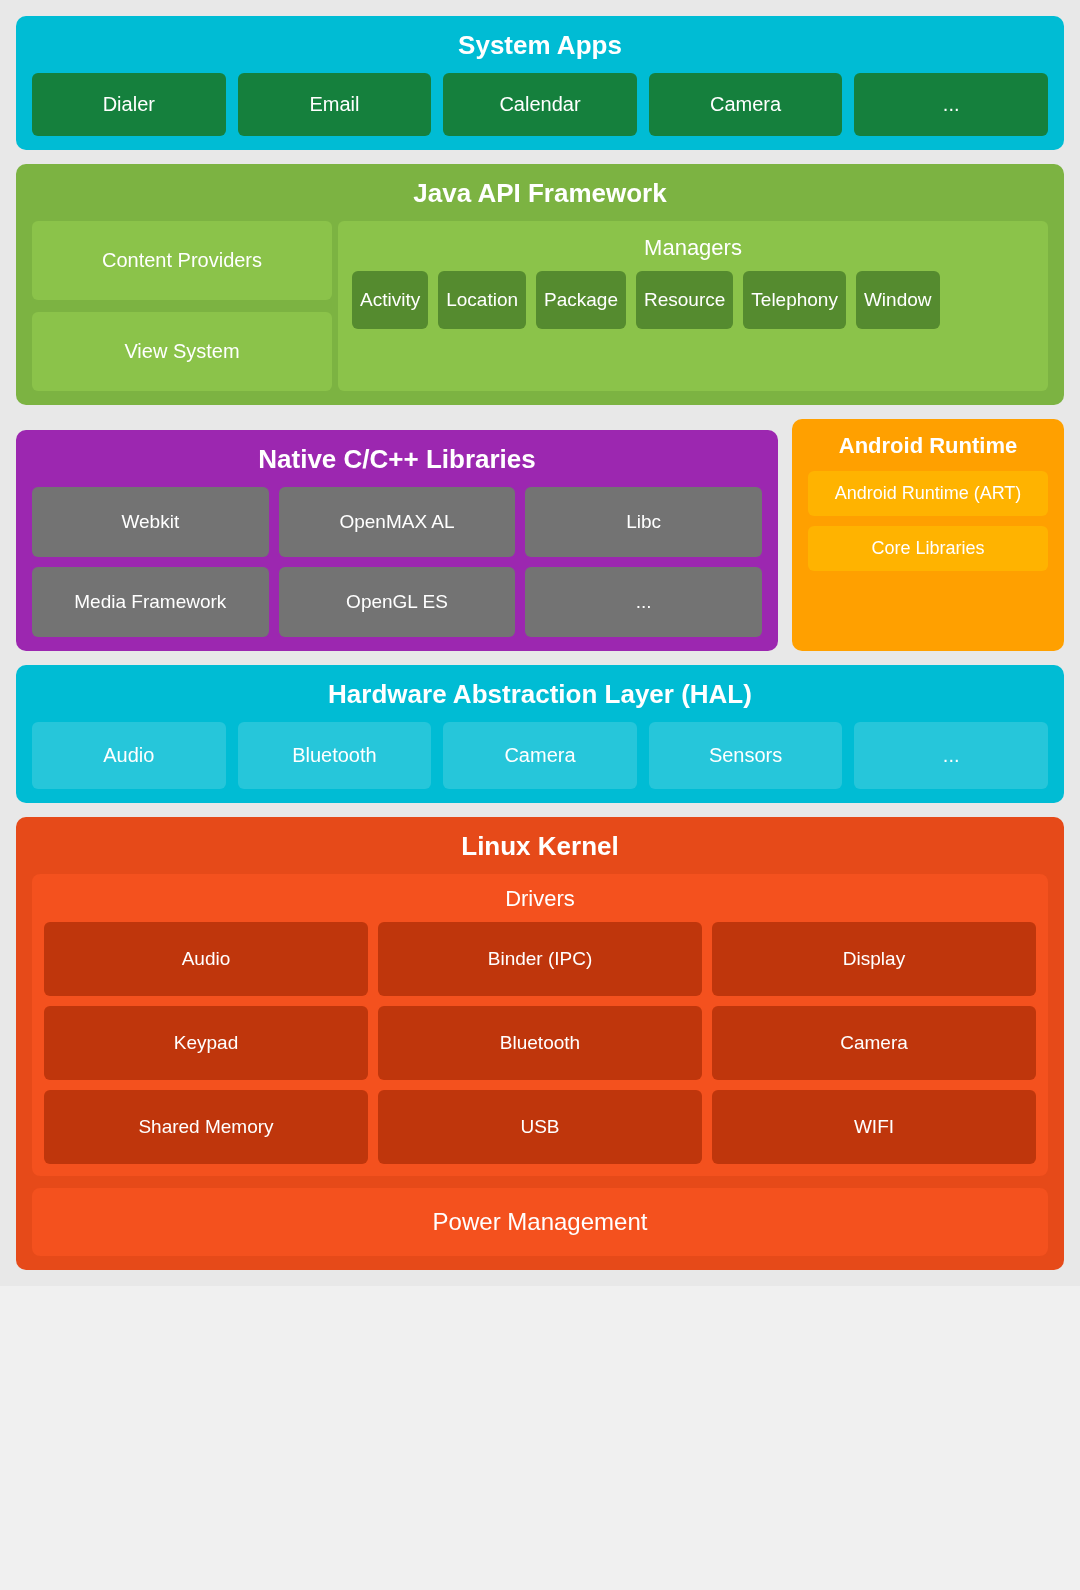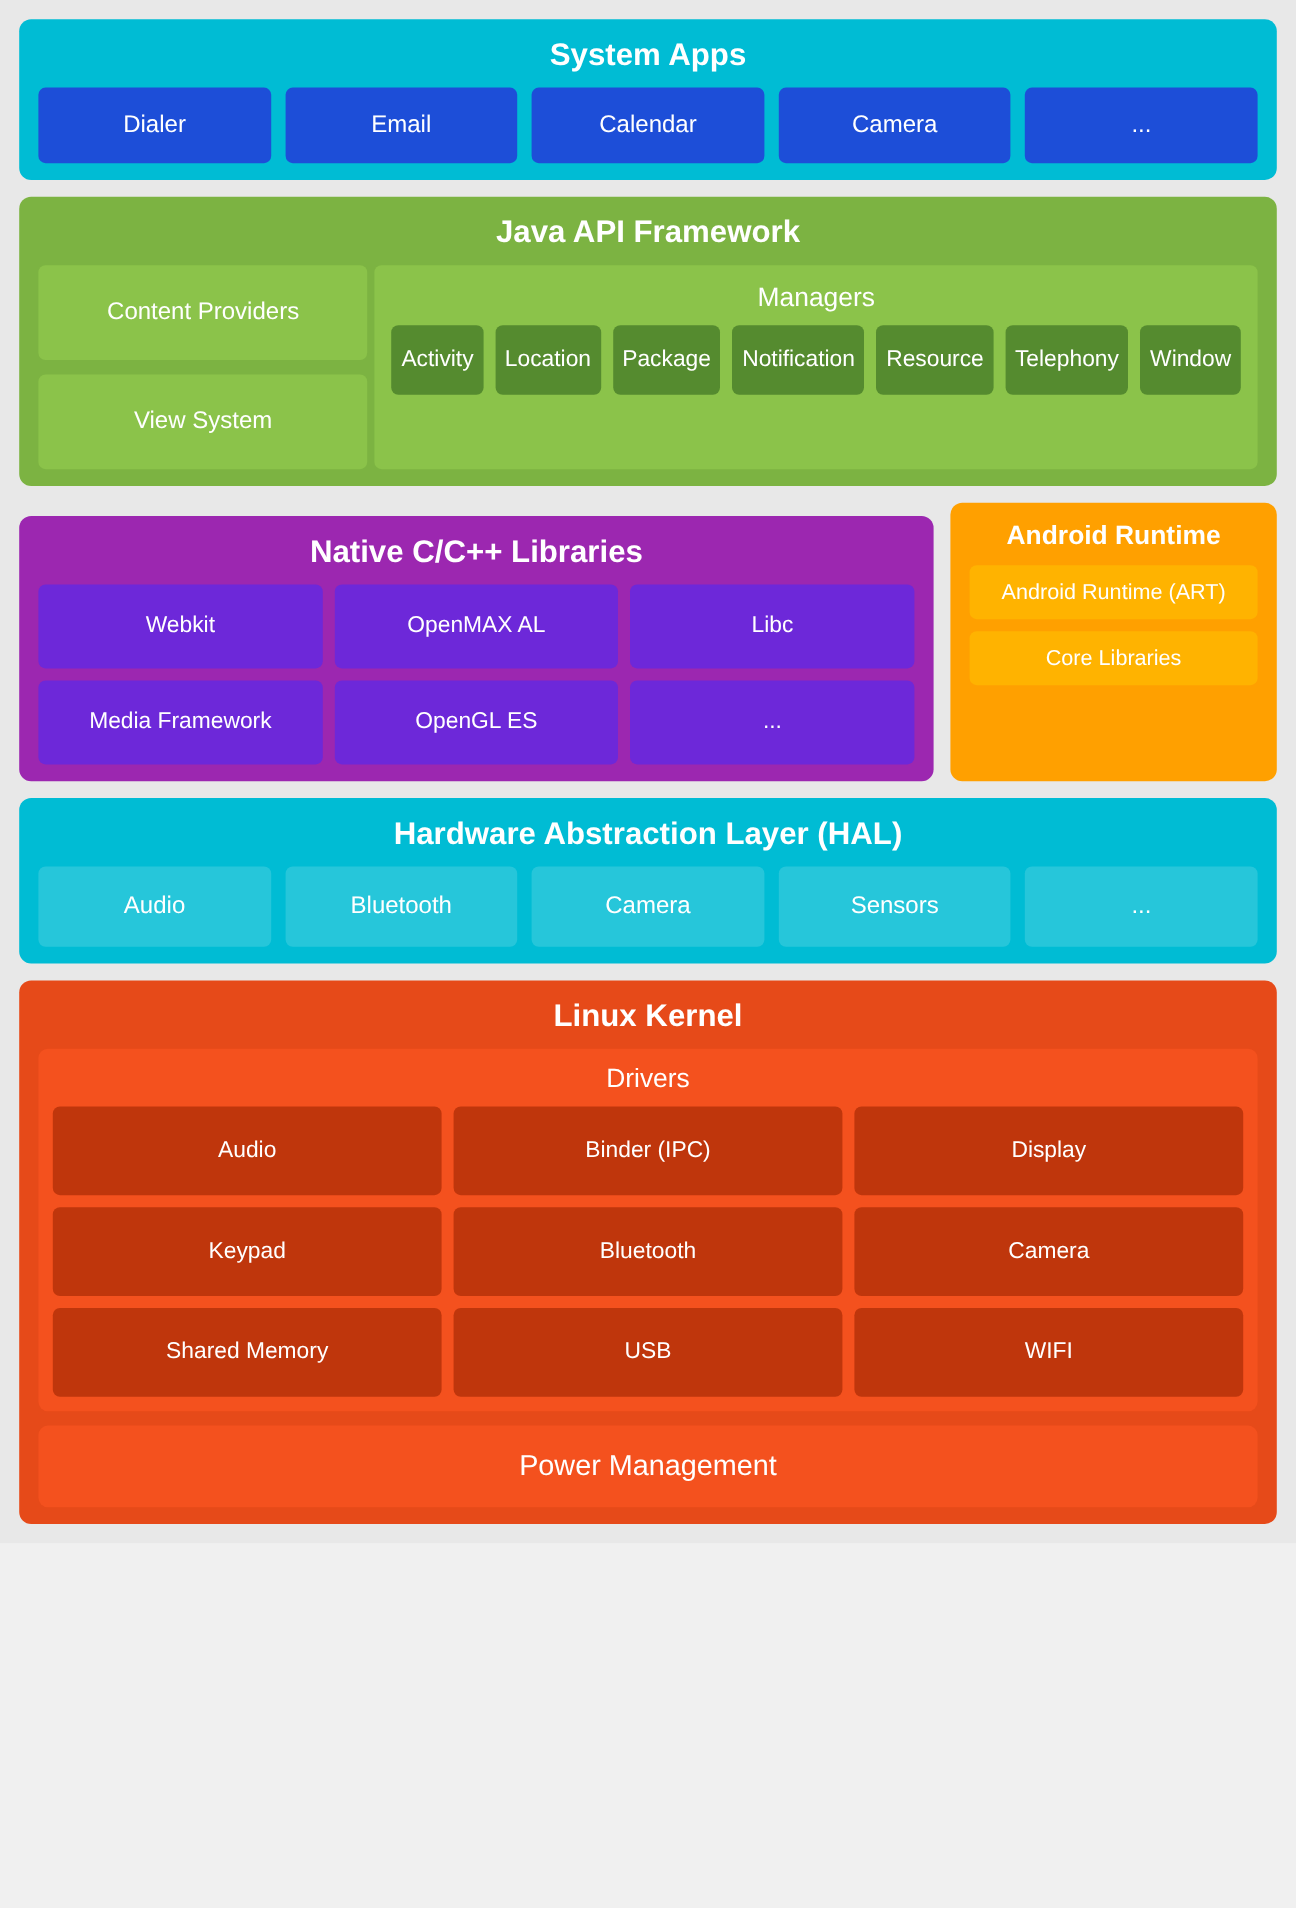--- a/index.html
+++ b/index.html
@@ -35,21 +35,21 @@
     
     .system-apps {
       background: #00BCD4;
     }
     .system-apps-grid {
       display: flex;
       gap: 12px;
     }
     .system-apps-grid .app-box {
       flex: 1;
-      background: #1d4ed8;
+      background: #15803d;
       border-radius: 6px;
       color: white;
       text-align: center;
       padding: 20px 18px;
       font-size: 20px;
     }
 
     
     .java-api {
       background: #7CB342;
@@ -119,21 +119,21 @@
     }
     .native-libs .layer-title {
       color: white;
     }
     .native-grid {
       display: grid;
       grid-template-columns: repeat(3, 1fr);
       gap: 10px;
     }
     .native-box {
-      background: #6d28d9;
+      background: #737373;
       border-radius: 6px;
       color: white;
       text-align: center;
       padding: 24px 8px;
       font-size: 19px;
     }
 
     
     .android-runtime {
       background: #FFA000;
@@ -242,21 +242,20 @@
       <div class="item-box">Content Providers</div>
           <div class="item-box">View System</div>
         </div>
       <div class="java-api-right">
         <div class="managers-title">Managers</div>
         <div class="managers-grid">
           <div class="managers-row">
           <div class="manager-box">Activity</div>
               <div class="manager-box">Location</div>
               <div class="manager-box">Package</div>
-              <div class="manager-box">Notification</div>
             </div>
           <div class="managers-row">
           <div class="manager-box">Resource</div>
               <div class="manager-box">Telephony</div>
               <div class="manager-box">Window</div>
             </div>
         </div>
       </div>
     </div>
   </div>

